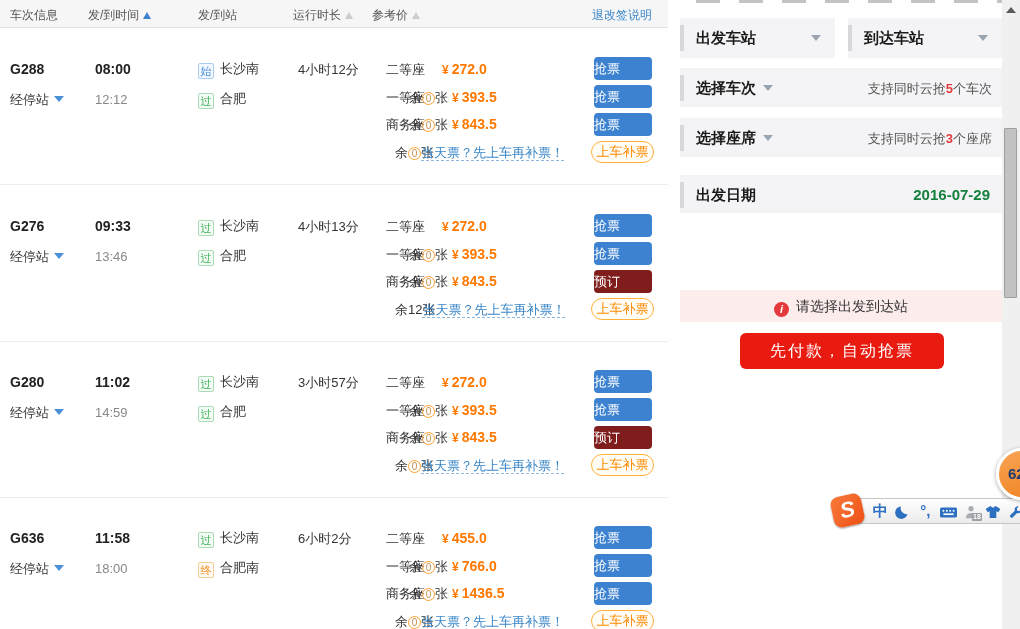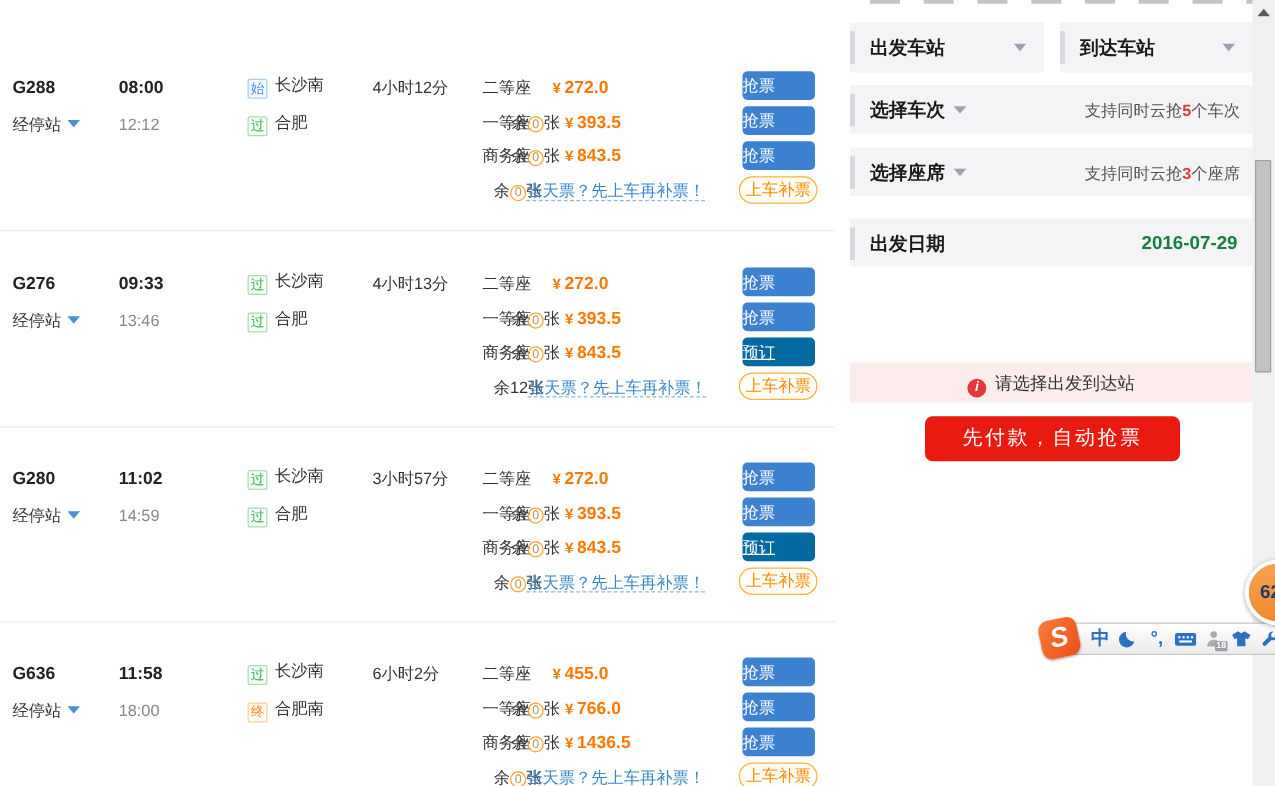--- a/index.html
+++ b/index.html
@@ -45,21 +45,21 @@
   .seat.s0 .price { margin-left:17px; }
   .price .yen { font-size:12px; margin-right:3px; }
 
   .fline { left:395px; top:115px; font-size:13px; color:#333; }
   .fl-link { color:#3a87c8; border-bottom:1px dashed #8cb6dd; margin-left:-13px; cursor:pointer; }
 
   .btn { left:594px; width:58px; height:23px; line-height:23px; font-size:13px;
     border-radius:4px; color:#fff; cursor:pointer; }
   .b0{top:28px} .b1{top:56px} .b2{top:84px}
   .btn-blue { background:#3d82d1; }
-  .btn-org  { background:#0369a1;text-decoration:underline; }
+  .btn-org  { background:#7f1d1d; }
   .btn-outline { left:591px; top:112px; width:63px; height:22px; line-height:20px; text-align:center;
     font-size:13px; background:#fffdf6; border:1px solid #ffb13c; color:#ff8a00; border-radius:11px; cursor:pointer; }
 
   
   .panel { position:absolute; left:678px; top:0; width:324px; height:629px; }
   .strip { position:absolute; top:0; height:3px; width:24px; background:#c4c4c4; }
   .strip:nth-child(1){left:18px}.strip:nth-child(2){left:61px}.strip:nth-child(3){left:104px}
   .strip:nth-child(4){left:147px}.strip:nth-child(5){left:190px}.strip:nth-child(6){left:233px}
   .strip:nth-child(7){left:276px}.strip:nth-child(8){left:319px}
   .pbox { position:absolute; background:#f4f4f6; }
@@ -114,20 +114,28 @@
   .ime-i { width:23px; text-align:center; color:#2d6fc1; font-size:15px; font-weight:bold;
     cursor:pointer; position:relative; line-height:24px; }
   .ime-i svg { vertical-align:middle; }
   .p18 { position:absolute; right:0; bottom:2px; background:#9aa0a6; color:#fff; font-size:7px;
     font-weight:bold; line-height:8px; padding:0 1px; border-radius:1px; }
 </style>
 </head>
 <body>
 
 <div class="ltable">
+  <div class="thead">
+    <span class="th c1">车次信息</span>
+    <span class="th c2"><span>发/到时间</span><i class="sort-up"></i></span>
+    <span class="th c3">发/到站</span>
+    <span class="th c4"><span>运行时长</span><i class="sort-up gray"></i></span>
+    <span class="th c5"><span>参考价</span><i class="sort-up gray"></i></span>
+    <a class="refund">退改签说明</a>
+  </div>
 
   <div class="trow r0">
     <div class="tno">G288</div>
     <div class="stops"><span>经停站</span><i class="caret-dn"></i></div>
     <div class="t1">08:00</div>
     <div class="t2">12:12</div>
     <div class="st1"><span class="badge badge-start">始</span><span class="stn">长沙南</span></div>
     <div class="st2"><span class="badge badge-pass">过</span><span class="stn">合肥</span></div>
     <div class="dur">4小时12分</div>
     <div class="seat s0"><span>二等座</span><span class="price"><span class="yen">¥</span><span>272.0</span></span></div>

